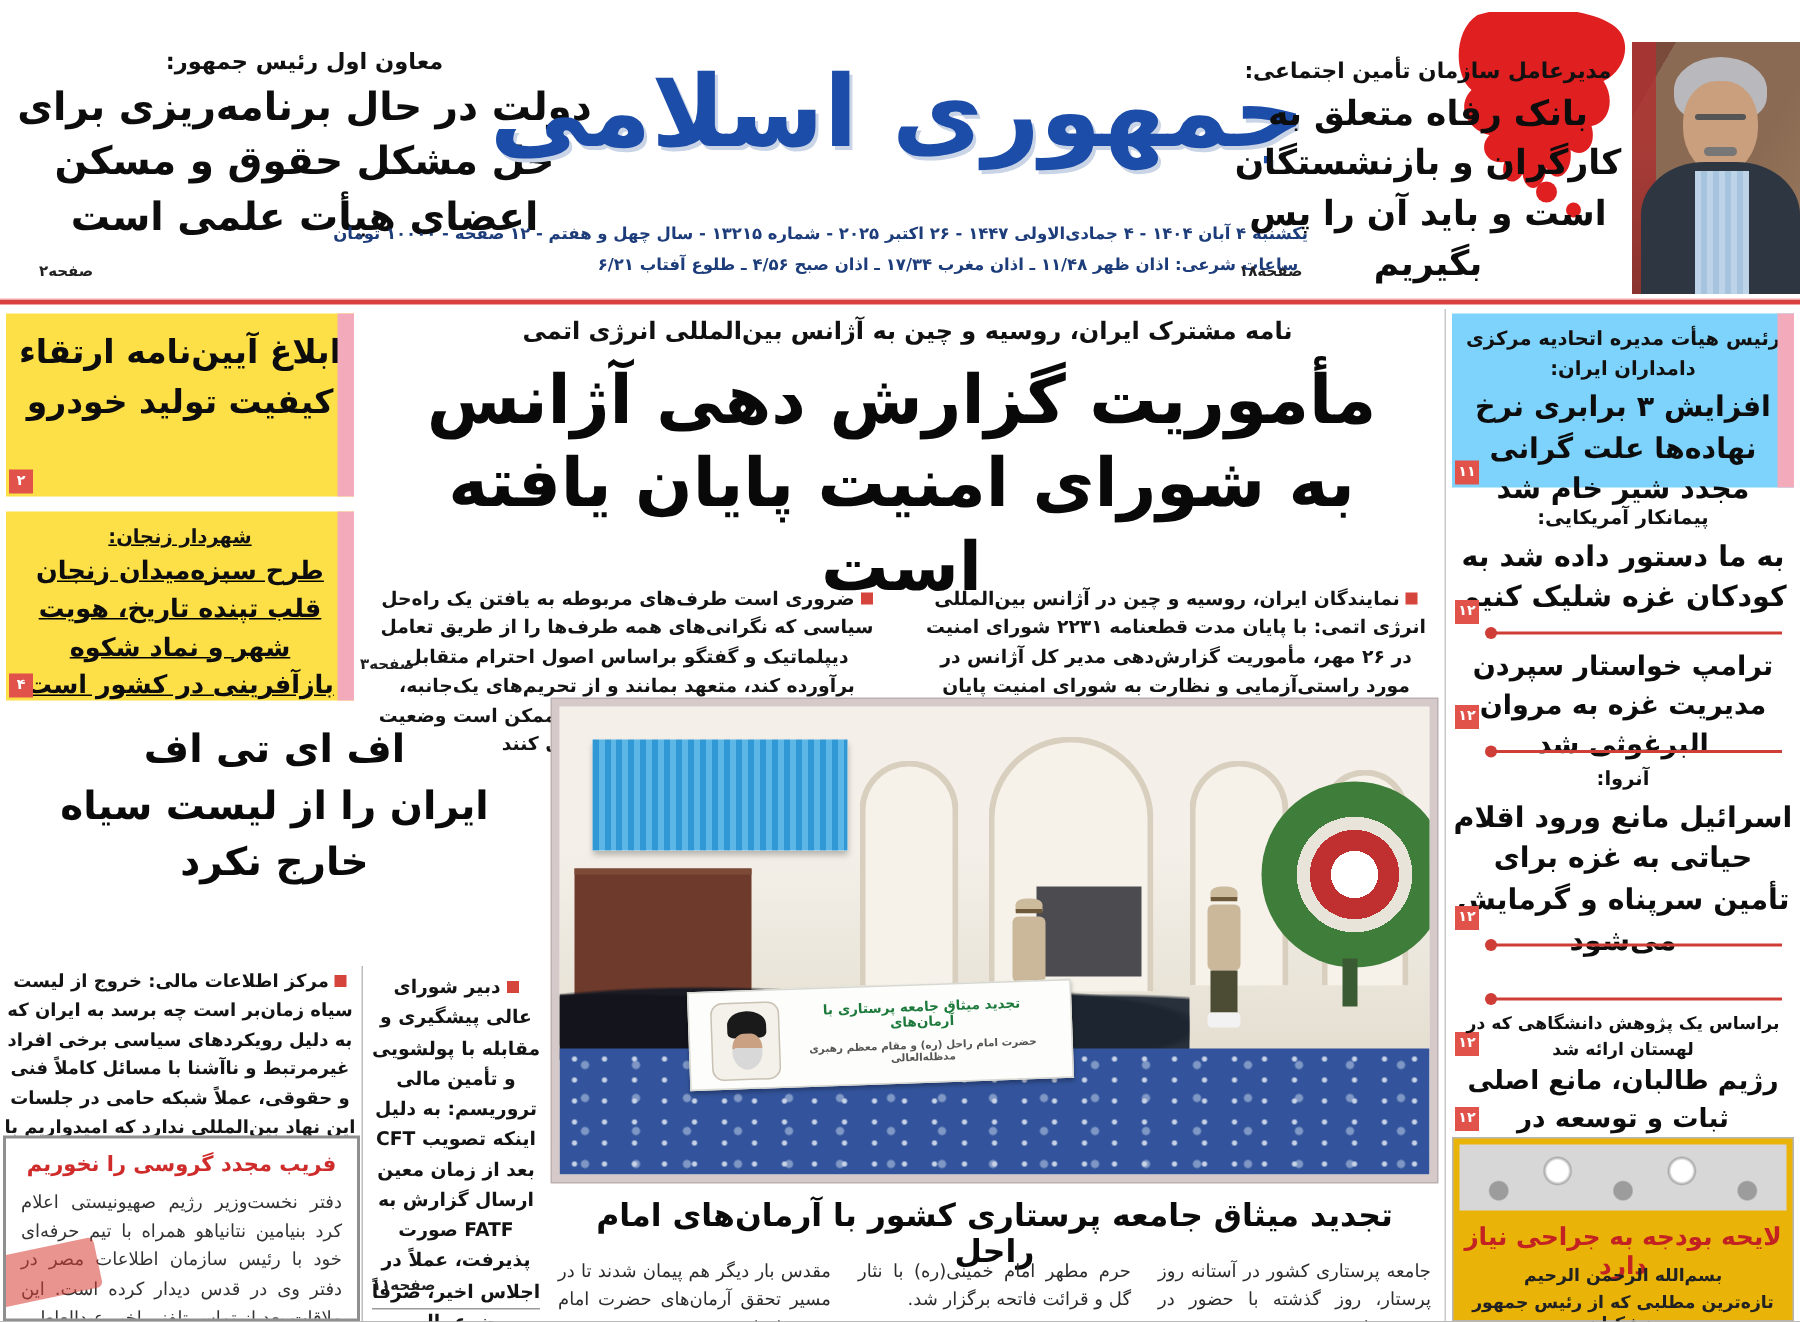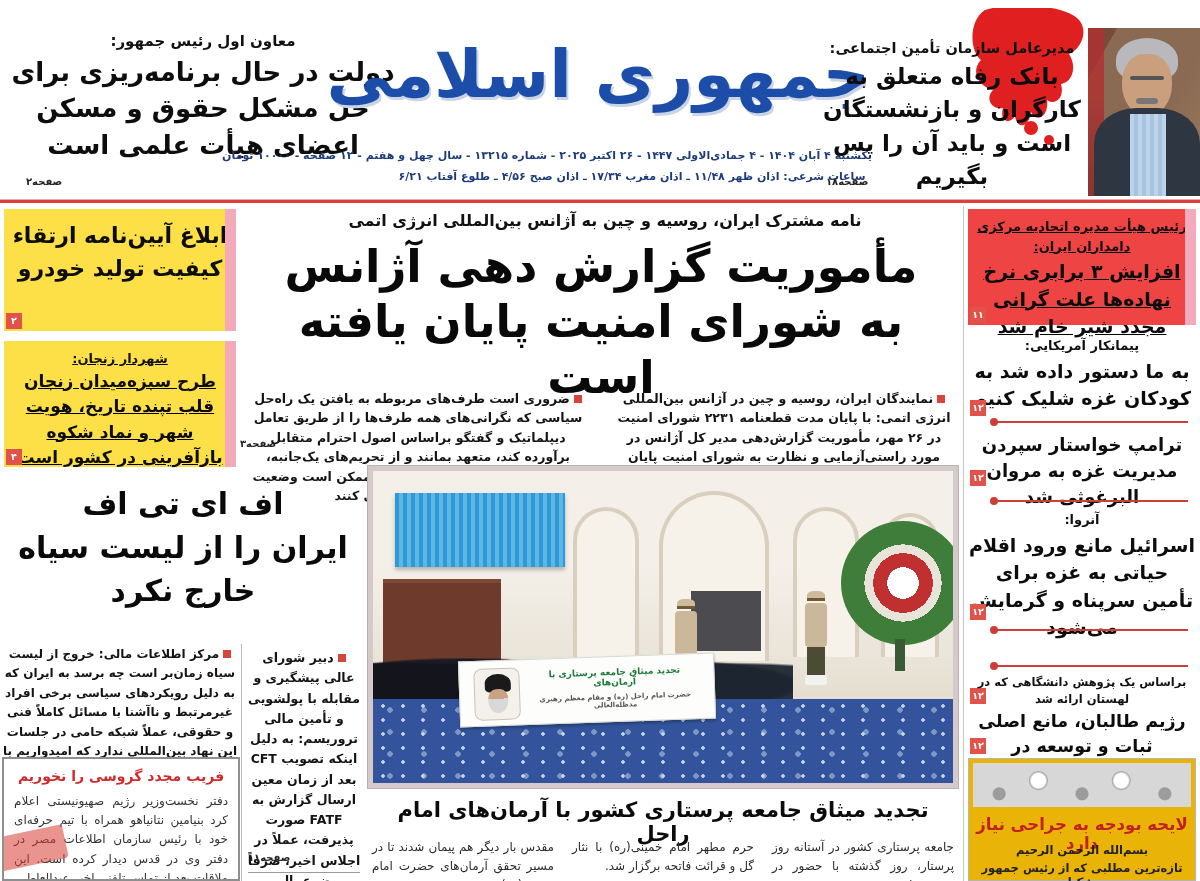--- a/index.html
+++ b/index.html
@@ -56,40 +56,40 @@
   .side-item { width:228px; text-align:center; }
   .side-item .kicker { font-size:13px; line-height:1.5; }
   .side-item .headline { font-size:19px; line-height:1.45; }
   .pnum { position:absolute; left:2px; bottom:2px; width:16px; height:16px; background:#e0524a;
     color:#fff; font-size:9.5px; font-weight:bold; line-height:16px; text-align:center; }
   .strip { position:absolute; top:0; left:auto; right:0; width:11px; height:100%; background:#f3abbb; }
   .sep { height:2px; background:#cf3d37; }
   .sep::before { content:""; position:absolute; left:-2px; top:-3px; width:8px; height:8px;
     border-radius:50%; background:#cf3d37; }
   .greybox { background:#fde047; }
-  .pinkbox { background:#ef4444;text-decoration:underline; }
+  .pinkbox { background:#7dd3fc; }
   .vline { width:1px; background:#c9c9c9; }
   .hline { height:1px; background:#9a9a9a; }
 
   
   .editorial { left:968px; top:758px; width:228px; height:123px; border:1px solid #b5b5b5; background:#eab308; }
   .callig-band { position:absolute; left:4px; top:4px; width:218px; height:44px; background:#d7d7d7;
     background-image:
       radial-gradient(circle at 12% 70%, #9c9c9c 6px, transparent 7px),
       radial-gradient(circle at 30% 40%, #ffffff 7px, #aaaaaa 9px, transparent 10px),
       radial-gradient(circle at 50% 70%, #9c9c9c 6px, transparent 7px),
       radial-gradient(circle at 68% 40%, #ffffff 7px, #aaaaaa 9px, transparent 10px),
       radial-gradient(circle at 88% 70%, #9c9c9c 6px, transparent 7px); }
   .editorial-title { position:absolute; left:0; top:56px; width:100%; text-align:center;
     color:#c32222; font-size:16.5px; font-weight:bold; }
   .bismillah { position:absolute; left:0; top:84px; width:100%; text-align:center; font-size:11.5px; font-weight:bold; color:#222; }
   .editorial-body { position:absolute; left:0; top:102px; width:100%; text-align:center; font-size:11.5px; font-weight:bold; color:#222; }
 
   
-  .fatf-headline { left:0; top:482px; width:366px; font-size:30px; line-height:1.45; font-weight:bold; color:#0a0a0a; }
+  .fatf-headline { left:0; top:482px; width:366px; font-size:26px; line-height:1.45; font-weight:bold; color:#0a0a0a; }
   .fatf-col { font-size:12.5px; line-height:1.62; font-weight:bold; color:#141414; text-align:center; }
 
   
   .grossi { left:2px; top:757px; width:238px; height:124px; border:2px solid #8f8f8f; background:#fff; overflow:hidden; }
   .grossi-title { margin-top:9px; text-align:center; color:#cf2b2b; font-size:14px; font-weight:bold; }
   .grossi-body { margin:8px 10px 0; font-size:12px; line-height:1.6; color:#333; text-align:justify; }
   .watermark { position:absolute; left:-8px; top:72px; width:70px; height:34px;
     background:rgba(215,60,50,.55); transform:rotate(-12deg); border-radius:4px; }
 
   

